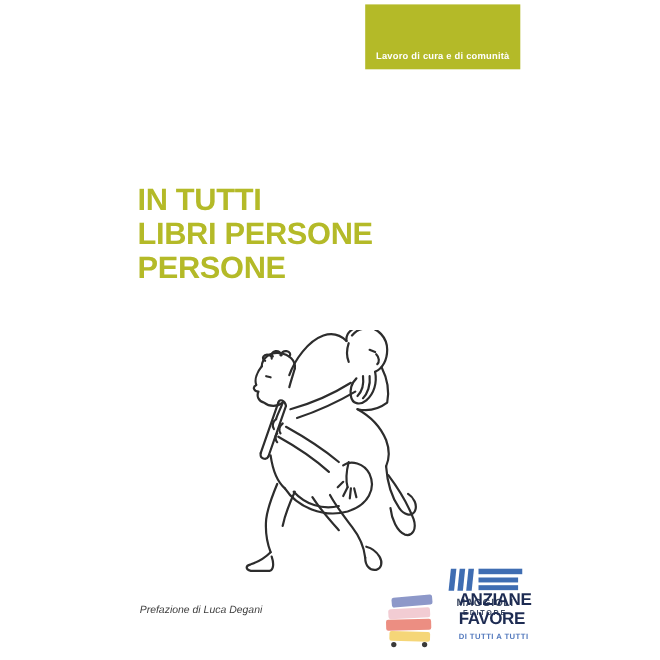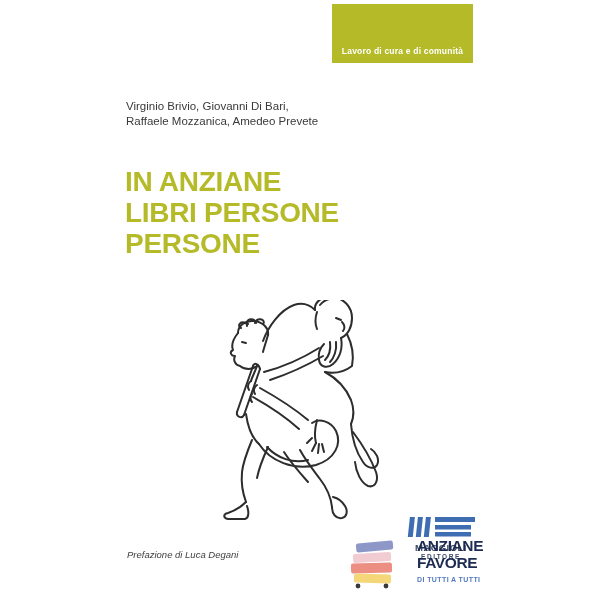--- a/index.html
+++ b/index.html
@@ -50,27 +50,23 @@
 </style>
 </head>
 <body>
 
 <div class="cover">
 
   <div class="series-tab">
     <div class="tab-label">Lavoro di cura e di comunità</div>
   </div>
 
-  <div class="authors">
-    <div>Virginio Brivio, Giovanni Di Bari,</div>
-    <div>Raffaele Mozzanica, Amedeo Prevete</div>
-  </div>
 
   <div class="title">
-    <span>IN ANZIANE</span>
+    <span>IN TUTTI</span>
     <span>LIBRI PERSONE</span>
     <span>PERSONE</span>
   </div>
 
   <svg class="illustration" viewBox="222 300 176 228" xmlns="http://www.w3.org/2000/svg">
     <g fill="none" stroke="#2d2d2d" stroke-width="2" stroke-linecap="round" stroke-linejoin="round">
 
       <path d="M263,341 C268,327 280,310 294,305 C303,302 310,305 315,310"></path>
 
       <path d="M315,310 C314,302 322,296 332,297 C344,298 352,307 352,318 C352,327 348,335 341,338"></path>

